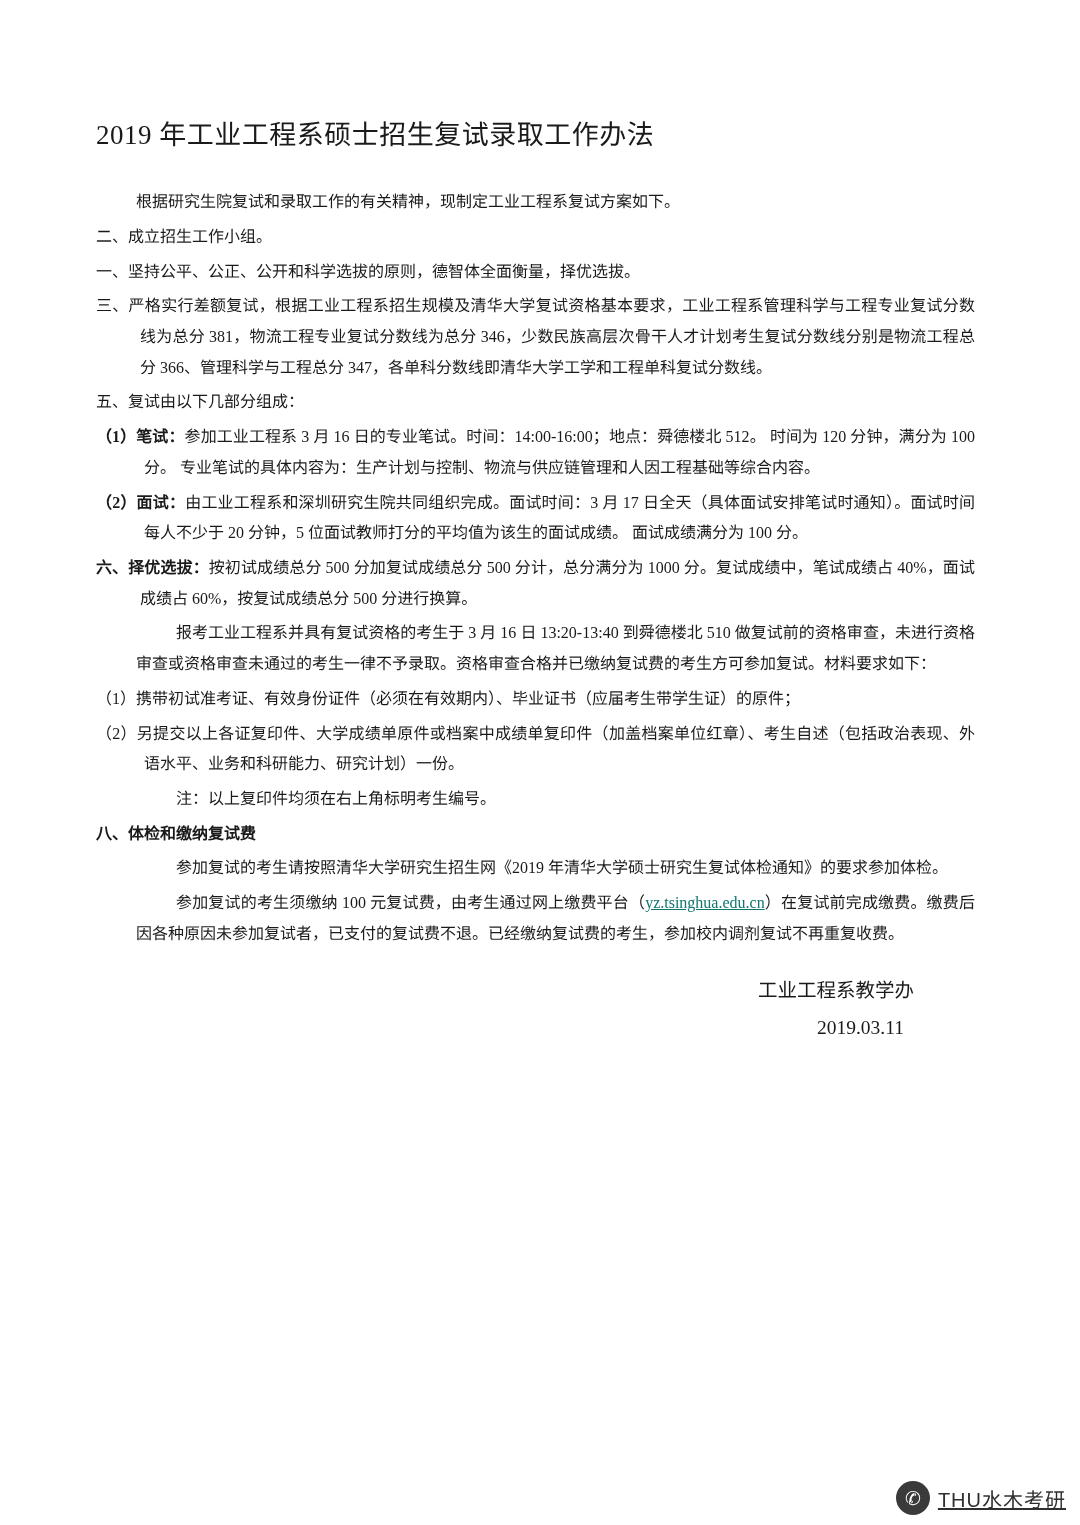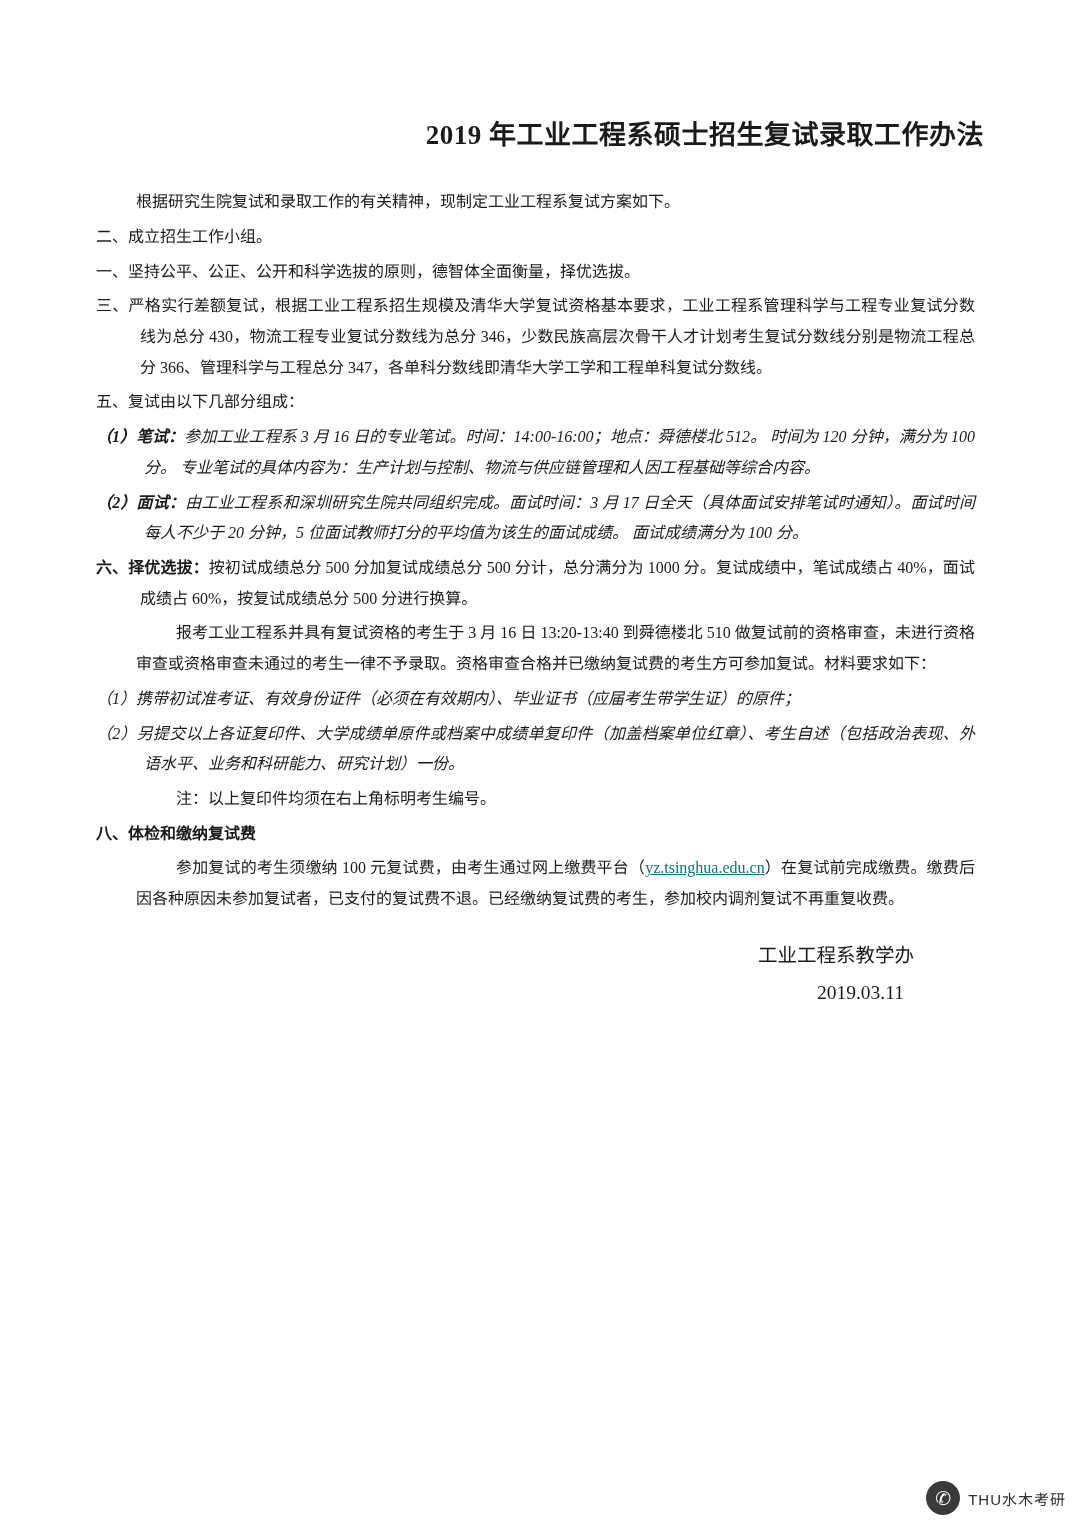--- a/index.html
+++ b/index.html
@@ -16,42 +16,41 @@
     overflow: hidden;
   }
   .page {
     position: relative;
     width: 1080px;
     height: 1525px;
     box-sizing: border-box;
     padding: 118px 96px 0 96px;
   }
   .doc-title {
-    text-align: right;
+    text-align: left;
     font-size: 27px;
-    font-weight: bold;
+    font-weight: normal;
     letter-spacing: 0.5px;
     margin: 0 0 34px 0;
     line-height: 1.3;
   }
   p.para {
     font-size: 16px;
     line-height: 1.92;
     margin: 0 9px 4px 0;
     text-align: justify;
     text-justify: inter-ideograph;
   }
   .hang {
     padding-left: 44px;
     text-indent: -44px;
   }
   .hang-wide {
     padding-left: 48px;
     text-indent: -48px;
-    font-style: italic;
   }
   .indent2 {
     text-indent: 40px;
   }
   .sub-indent {
     padding-left: 40px;
     text-indent: 40px;
   }
   .bold {
     font-weight: bold;
@@ -88,39 +87,40 @@
     border-radius: 50%;
     background: #3a3a3a;
     display: flex;
     align-items: center;
     justify-content: center;
     color: #ffffff;
     font-size: 19px;
     font-family: "DejaVu Sans", sans-serif;
   }
   .wechat-text {
-    font-size: 15px;
+    font-size: 20px;
     font-family: "Liberation Sans", sans-serif;
     letter-spacing: 1px;
+    text-decoration: underline;
   }
 </style>
 </head>
 <body>
 
 <div class="page">
 
   <h1 class="doc-title">2019 年工业工程系硕士招生复试录取工作办法</h1>
 
   <p class="para indent2">根据研究生院复试和录取工作的有关精神，现制定工业工程系复试方案如下。</p>
 
   <p class="para hang">二、成立招生工作小组。</p>
 
   <p class="para hang">一、坚持公平、公正、公开和科学选拔的原则，德智体全面衡量，择优选拔。</p>
 
-  <p class="para hang">三、严格实行差额复试，根据工业工程系招生规模及清华大学复试资格基本要求，工业工程系管理科学与工程专业复试分数线为总分 430，物流工程专业复试分数线为总分 346，少数民族高层次骨干人才计划考生复试分数线分别是物流工程总分 366、管理科学与工程总分 347，各单科分数线即清华大学工学和工程单科复试分数线。</p>
+  <p class="para hang">三、严格实行差额复试，根据工业工程系招生规模及清华大学复试资格基本要求，工业工程系管理科学与工程专业复试分数线为总分 381，物流工程专业复试分数线为总分 346，少数民族高层次骨干人才计划考生复试分数线分别是物流工程总分 366、管理科学与工程总分 347，各单科分数线即清华大学工学和工程单科复试分数线。</p>
 
 
   <p class="para hang">五、复试由以下几部分组成：</p>
 
   <p class="para hang-wide">
     <span class="bold">（1）笔试：</span><span>参加工业工程系 3 月 16 日的专业笔试。时间：14:00-16:00；地点：舜德楼北 512。 时间为 120 分钟，满分为 100 分。 专业笔试的具体内容为：生产计划与控制、物流与供应链管理和人因工程基础等综合内容。</span>
   </p>
 
   <p class="para hang-wide">
     <span class="bold">（2）面试：</span><span>由工业工程系和深圳研究生院共同组织完成。面试时间：3 月 17 日全天（具体面试安排笔试时通知）。面试时间每人不少于 20 分钟，5 位面试教师打分的平均值为该生的面试成绩。 面试成绩满分为 100 分。</span>
@@ -136,20 +136,21 @@
   <p class="para hang-wide">（1）携带初试准考证、有效身份证件（必须在有效期内）、毕业证书（应届考生带学生证）的原件；</p>
 
   <p class="para hang-wide">（2）另提交以上各证复印件、大学成绩单原件或档案中成绩单复印件（加盖档案单位红章）、考生自述（包括政治表现、外语水平、业务和科研能力、研究计划）一份。</p>
 
   <p class="para sub-indent">注：以上复印件均须在右上角标明考生编号。</p>
 
   <p class="para hang">
     <span class="bold">八、体检和缴纳复试费</span>
   </p>
 
+  <p class="para sub-indent">参加复试的考生请按照清华大学研究生招生网《2019 年清华大学硕士研究生复试体检通知》的要求参加体检。</p>
 
   <p class="para sub-indent">
     <span>参加复试的考生须缴纳 100 元复试费，由考生通过网上缴费平台（</span><a class="link" href="#">yz.tsinghua.edu.cn</a><span>）在复试前完成缴费。缴费后因各种原因未参加复试者，已支付的复试费不退。已经缴纳复试费的考生，参加校内调剂复试不再重复收费。</span>
   </p>
 
   <div class="signature">工业工程系教学办</div>
   <div class="date-line">2019.03.11</div>
 
   <div class="wechat-badge">
     <span class="wechat-icon">✆</span>

